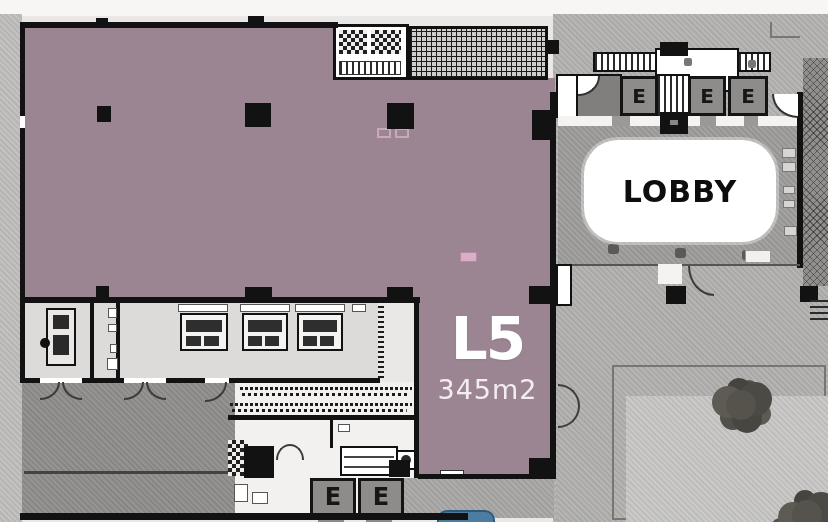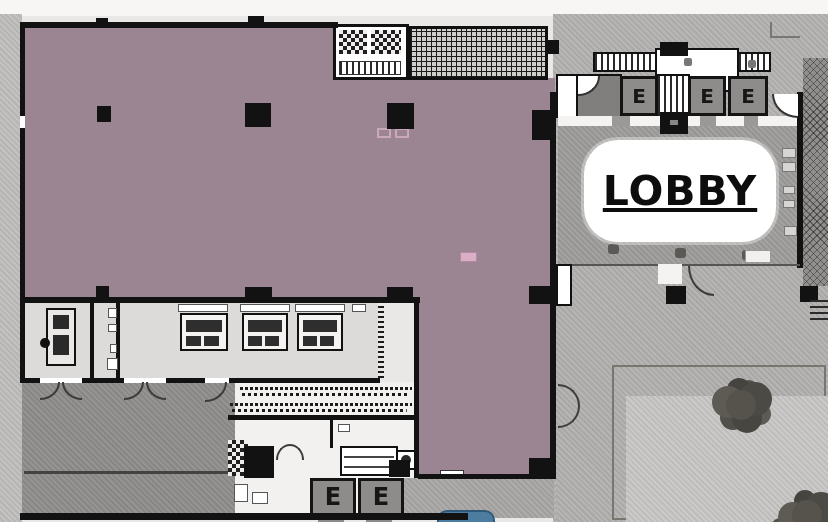--- a/index.html
+++ b/index.html
@@ -22,21 +22,21 @@
   .arc-tl{border-radius:100% 0 0 0;border-bottom:none;border-right:none;}
   .unit-fill{background:var(--unit_fill,#9b8593);}
   .ebox{background:var(--elevator_box,#8d8c8a);border:3px solid #141414;display:flex;align-items:center;justify-content:center;font-weight:bold;color:#161616;}
   .whitebox{background:#ffffff;border:1px solid #555;}
   .furn{background:#d6d5d3;border:1px solid #777;}
   .tree{border-radius:50%;background:var(--tree,#55534c);}
   #unit-label-block{display:flex;flex-direction:column;align-items:center;justify-content:flex-start;color:#ffffff;text-align:center;}
   #unit-name{font-size:58px;font-weight:bold;line-height:1;letter-spacing:-2px;text-shadow:0 1px 2px rgba(0,0,0,.08);}
   #unit-area{font-size:27px;font-weight:400;color:#f3edf2;margin-top:6px;letter-spacing:1px;}
   #lobby-pill{background:var(--label_bg,#fff);border-radius:34px;display:flex;align-items:center;justify-content:center;box-shadow:0 0 0 3px rgba(255,255,255,.35);}
-  #lobby-text{font-size:41px;font-weight:800;color:var(--label_text,#0d0d0d);letter-spacing:1px;text-decoration:underline;}
+  #lobby-text{font-size:30px;font-weight:800;color:var(--label_text,#0d0d0d);letter-spacing:1px;}
 </style>
 </head>
 <body>
 
 <div id="canvas">
 
   <div class="a" style="left:0;top:0;width:828px;height:16px;background:#f7f6f4;"></div>
   <div class="a noise" style="left:0;top:14px;width:22px;height:508px;background-color:var(--sidewalk,#c0bfbd);"></div>
   <div class="a noise" style="left:553px;top:14px;width:275px;height:508px;background-color:var(--concrete,#b4b3b1);"></div>
   <div class="a" style="left:770px;top:22px;width:30px;height:16px;border-left:2px solid #777;border-bottom:2px solid #777;"></div>
@@ -161,20 +161,24 @@
   <div class="a w" style="left:800px;top:95px;width:18px;height:27px;"></div>
   <div class="a w" style="left:96px;top:286px;width:13px;height:16px;"></div>
   <div class="a w" style="left:245px;top:287px;width:27px;height:15px;"></div>
   <div class="a w" style="left:387px;top:287px;width:26px;height:15px;"></div>
   <div class="a w" style="left:529px;top:286px;width:26px;height:18px;"></div>
   <div class="a w" style="left:666px;top:286px;width:20px;height:18px;"></div>
   <div class="a w" style="left:800px;top:286px;width:18px;height:16px;"></div>
   <div class="a w" style="left:529px;top:458px;width:26px;height:19px;"></div>
   <div class="a w" style="left:389px;top:460px;width:21px;height:17px;"></div>
 
+  <div class="a" id="unit-label-block" style="left:420px;top:310px;width:135px;height:118px;">
+    <div id="unit-name">L5</div>
+    <div id="unit-area">345m2</div>
+  </div>
 
   <div class="a vlines" style="left:593px;top:52px;width:64px;height:20px;border:2px solid #111;background-color:#fff;"></div>
   <div class="a vlines" style="left:737px;top:52px;width:34px;height:20px;border:2px solid #111;background-color:#fff;"></div>
   <div class="a" style="left:655px;top:48px;width:84px;height:44px;background:#fff;border:2px solid #111;"></div>
   <div class="a w" style="left:660px;top:42px;width:28px;height:14px;"></div>
   <div class="a" style="left:684px;top:58px;width:8px;height:8px;background:#777;border-radius:2px;"></div>
   <div class="a" style="left:748px;top:60px;width:8px;height:8px;background:#777;border-radius:2px;"></div>
   <div class="a" style="left:576px;top:74px;width:46px;height:44px;background:#807f7d;border:2px solid #111;"></div>
   <div class="a" style="left:578px;top:76px;width:22px;height:20px;background:#fff;border:2px solid #333;border-top:none;border-left:none;border-radius:0 0 100% 0;"></div>
   <div class="a" style="left:556px;top:74px;width:22px;height:44px;background:#fff;border:2px solid #111;"></div>

